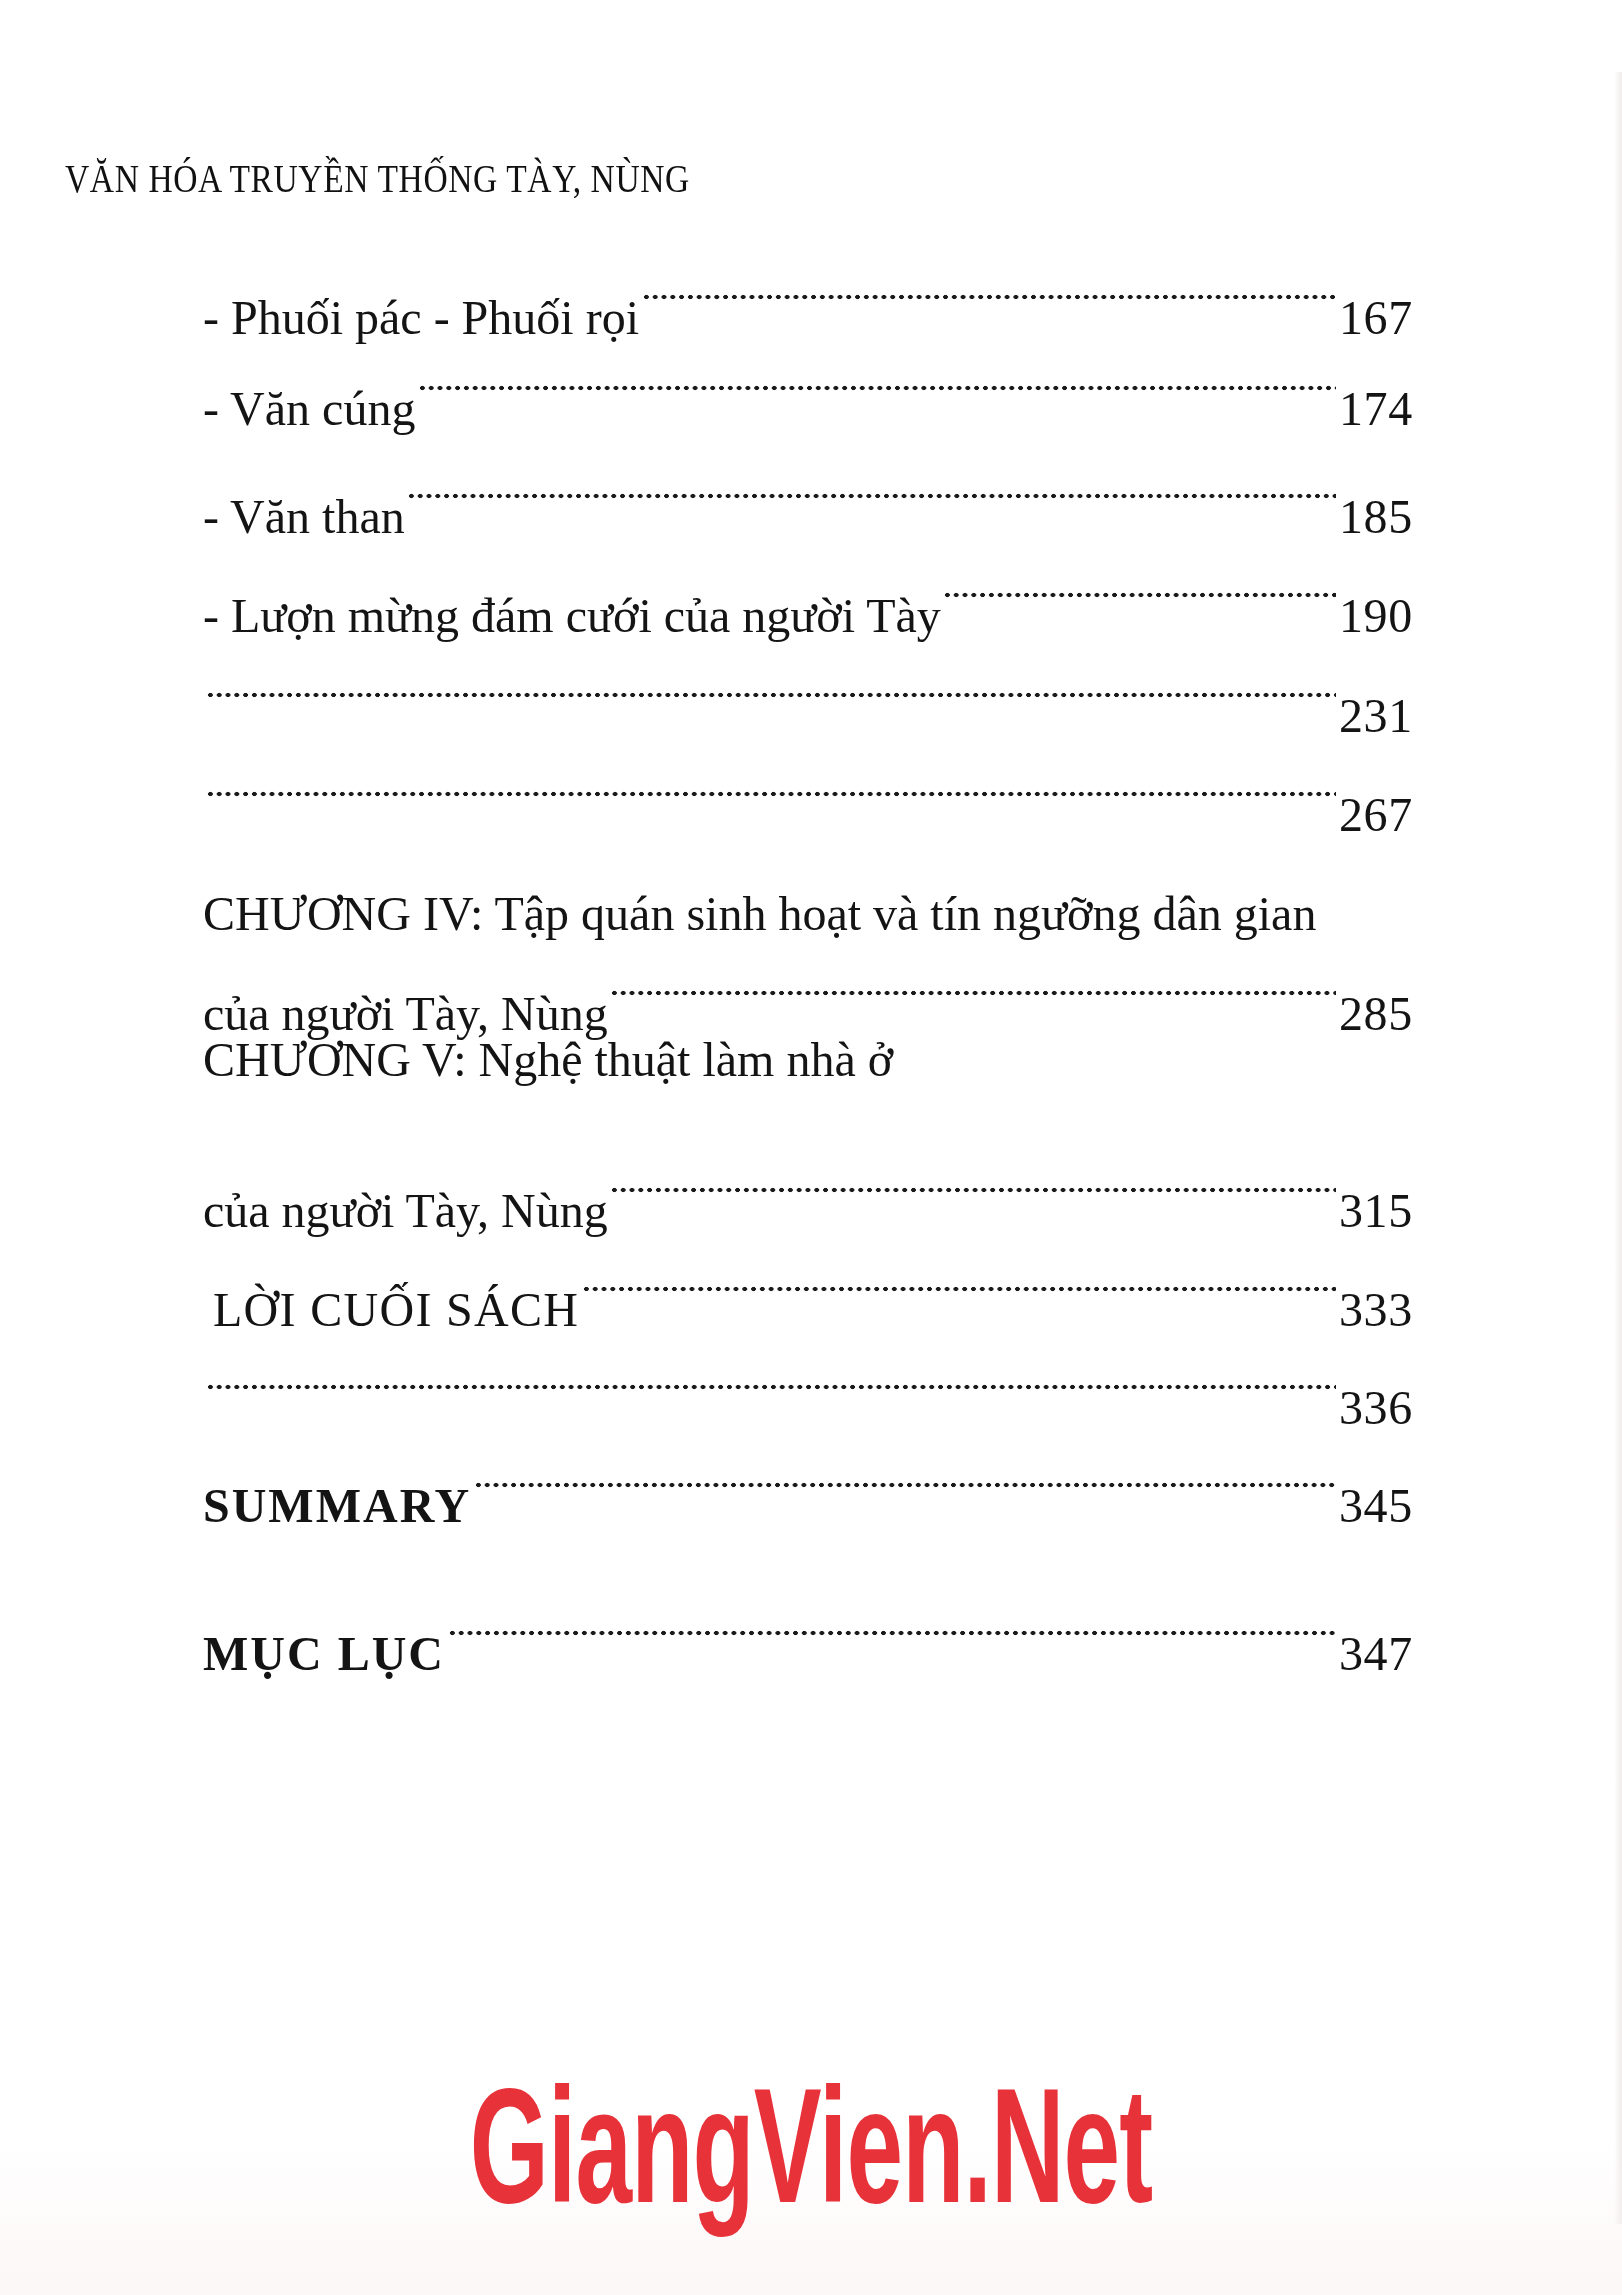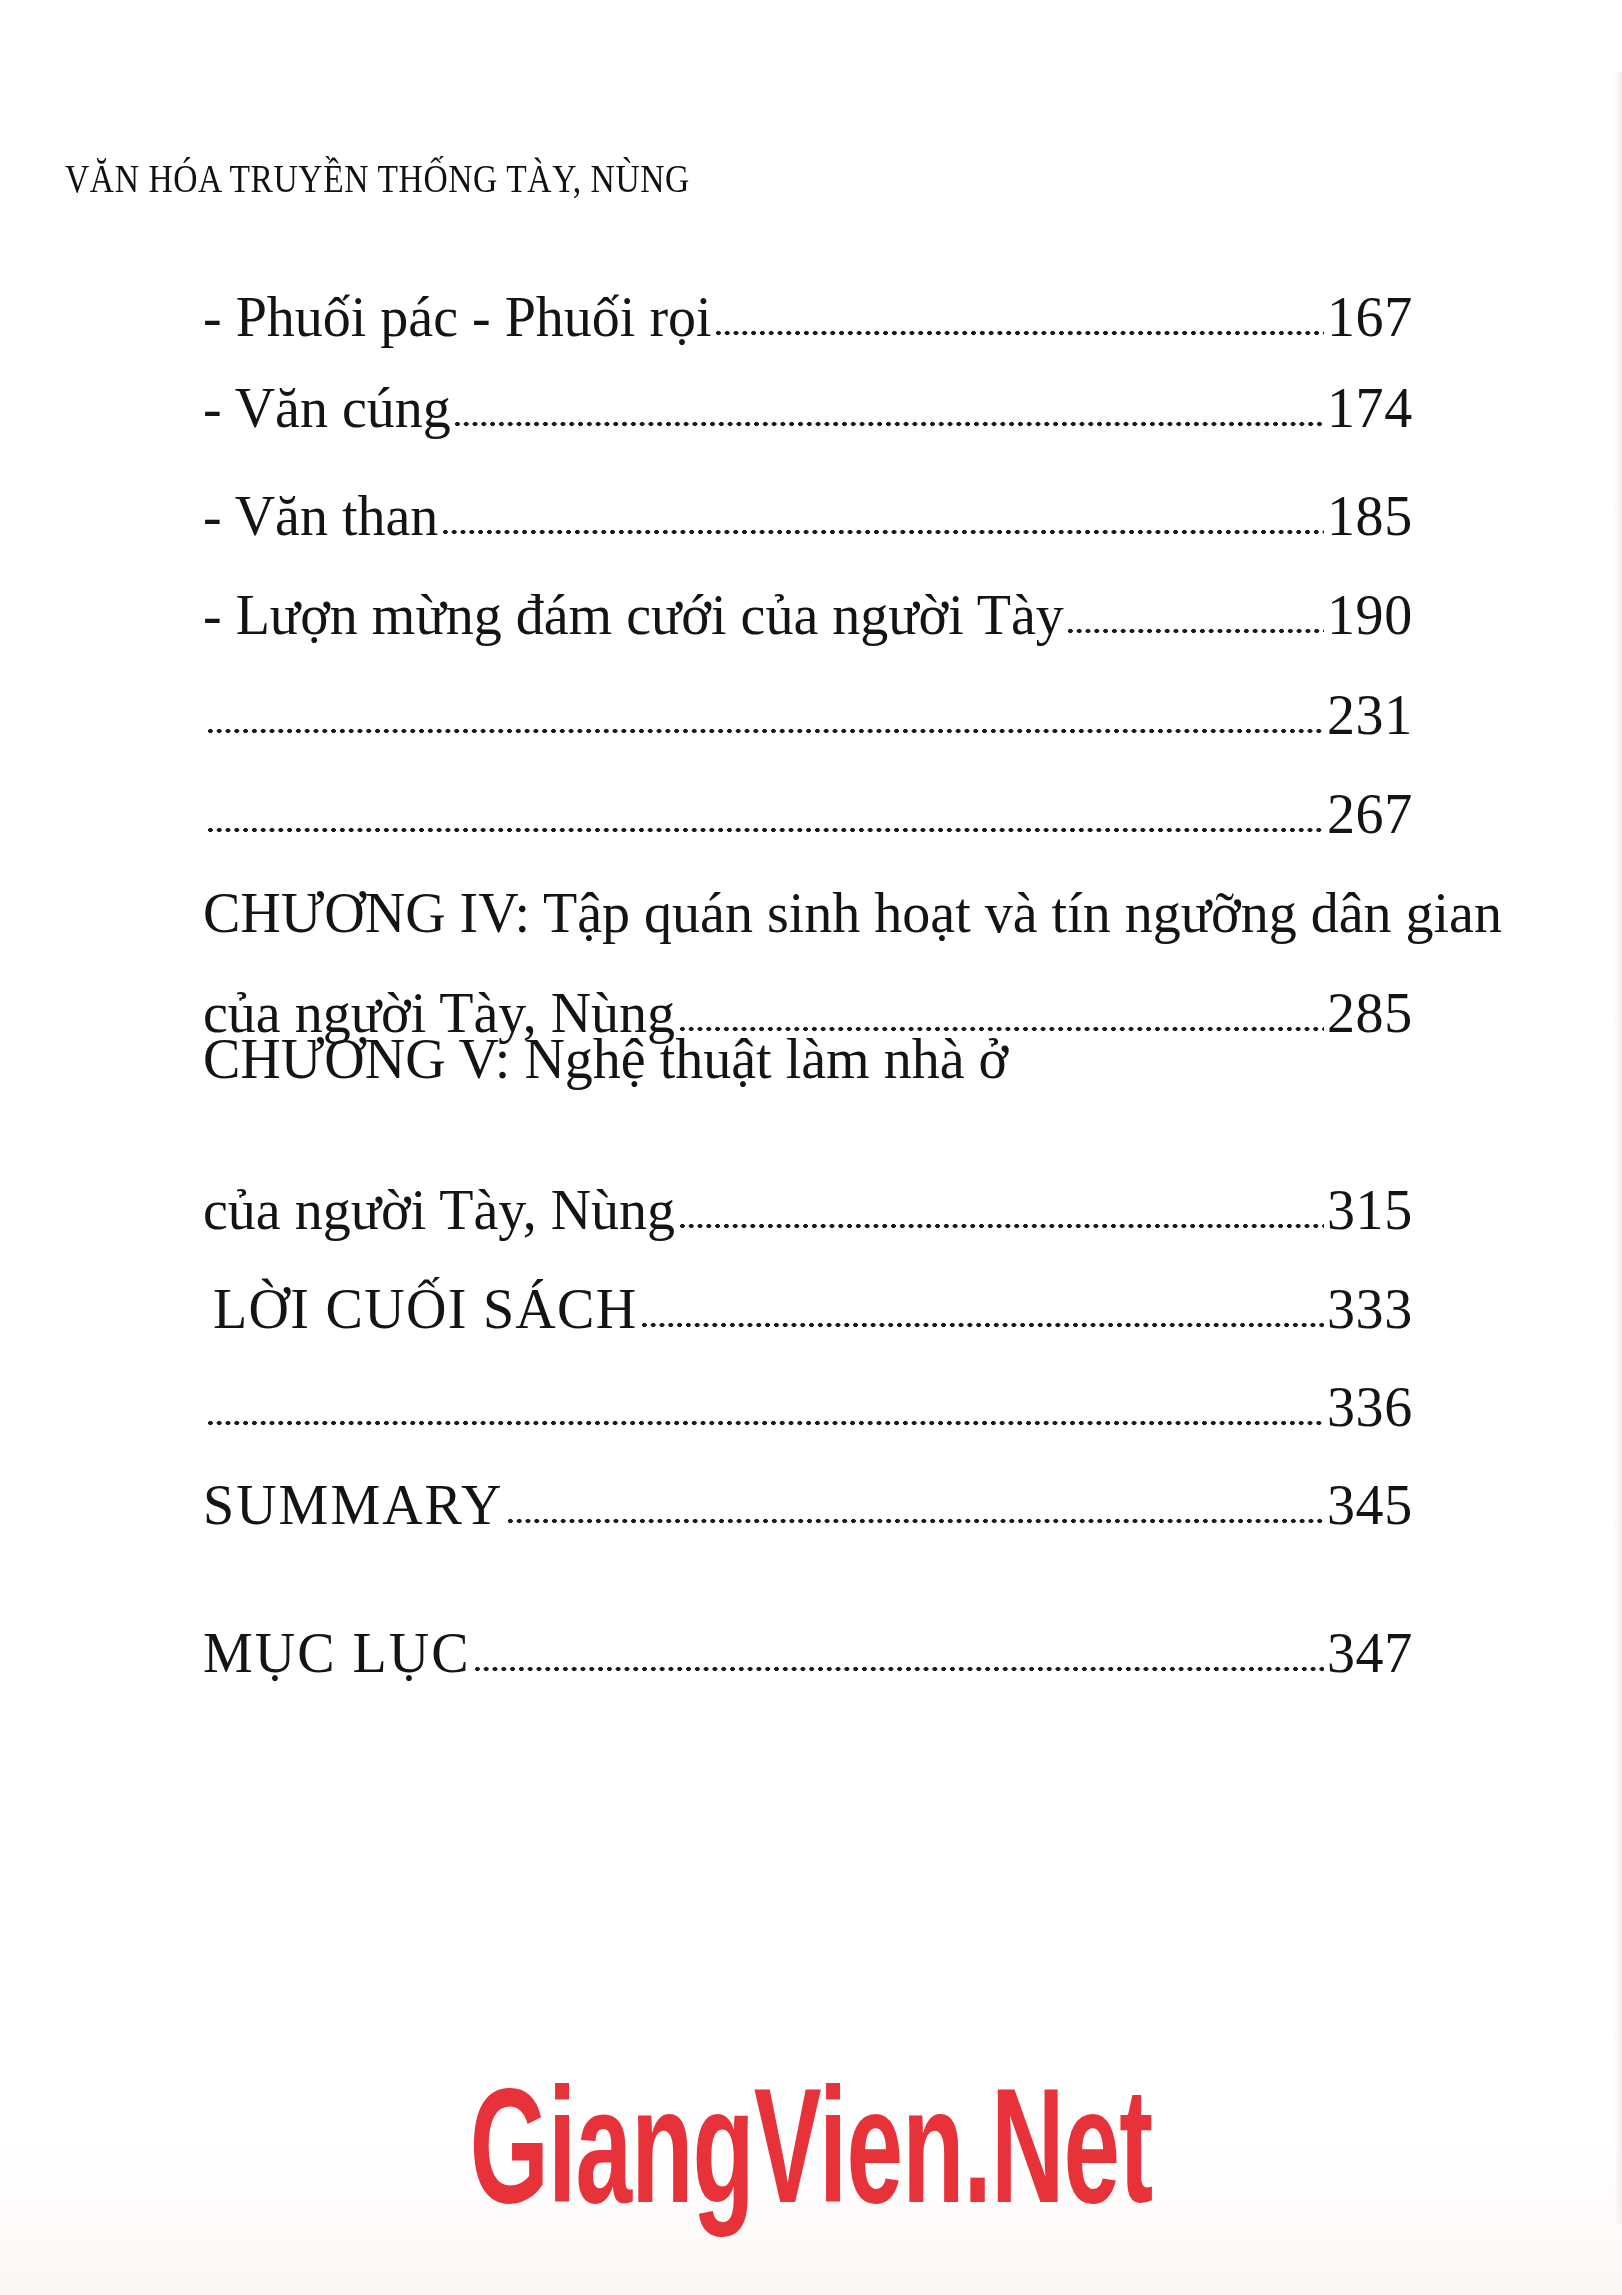--- a/index.html
+++ b/index.html
@@ -19,26 +19,26 @@
   }
   .running-header {
     position: absolute; left: 65px; top: 156px;
     font-size: 39px; letter-spacing: 0.7px; white-space: nowrap;
     transform: scaleX(0.86); transform-origin: left top;
     color: #111;
   }
   .toc { position: absolute; left: 203px; top: 0; width: 1210px; }
   .toc-row {
     position: absolute; left: 0; width: 1210px; height: 59px;
-    display: flex; align-items: flex-end;
-    font-size: 56px; line-height: 59px; white-space: nowrap;
+    display: flex; 
+    font-size: 48px; line-height: 59px; white-space: nowrap;
   }
   .toc-row .label { flex: 0 0 auto; }
   .toc-row .label.caps { letter-spacing: 1.3px; margin-left: 10px; }
-  .toc-row .label.bold { font-weight: normal; letter-spacing: 2px; }
+  .toc-row .label.bold { font-weight: bold; letter-spacing: 2px; }
   .toc-row .leader {
     flex: 1 1 auto; height: 13px; margin: 0 2.6px 10.5px 2.6px;
     background-image: radial-gradient(circle, #1a1a1a 2.1px, transparent 2.5px);
     background-size: 8.8px 7.9px; background-repeat: repeat-x; background-position: left bottom;
   }
   .toc-row .page { flex: 0 0 auto; letter-spacing: 0.7px; }
   .watermark {
     position: absolute; left: 0; width: 1622px; top: 2061px; text-align: center;
     font-family: "Liberation Sans", "DejaVu Sans", sans-serif; font-weight: bold;
     font-size: 164px; line-height: 170px; color: #e8323a;

